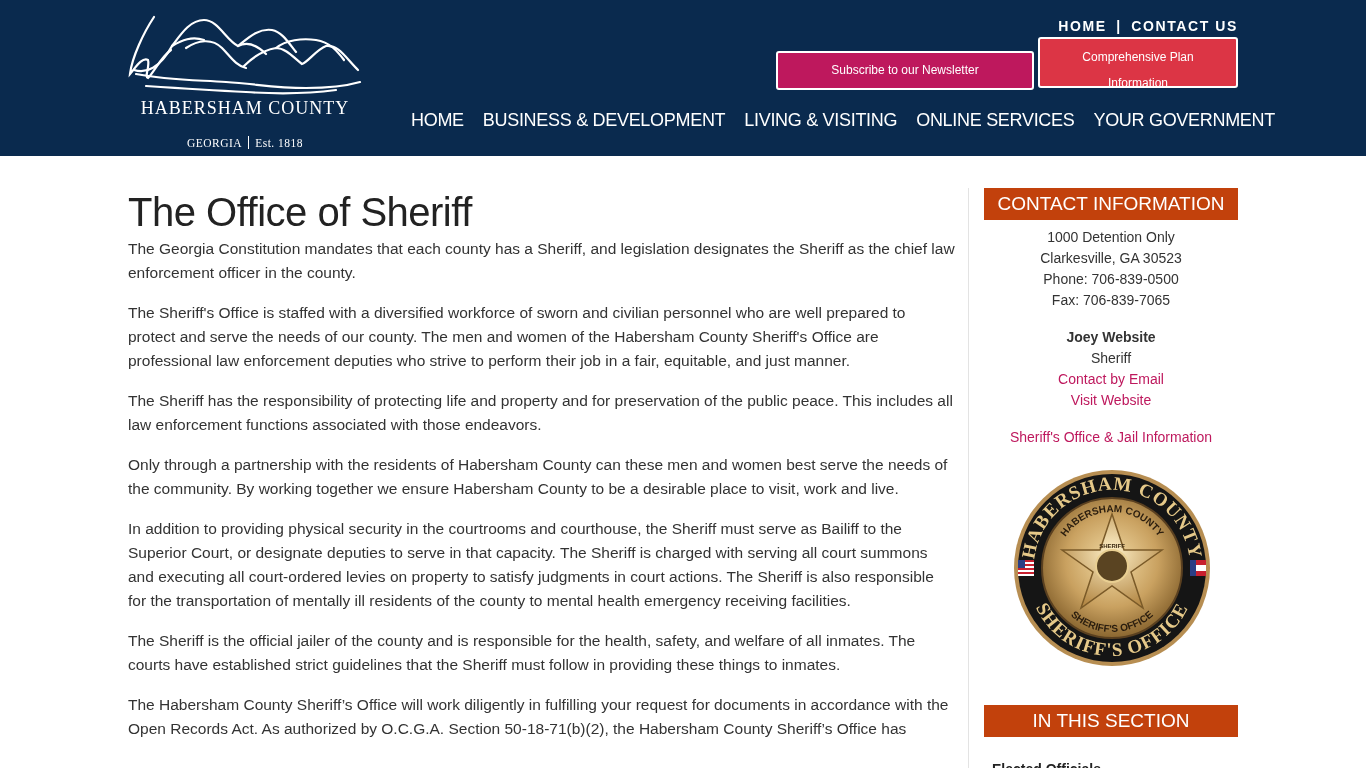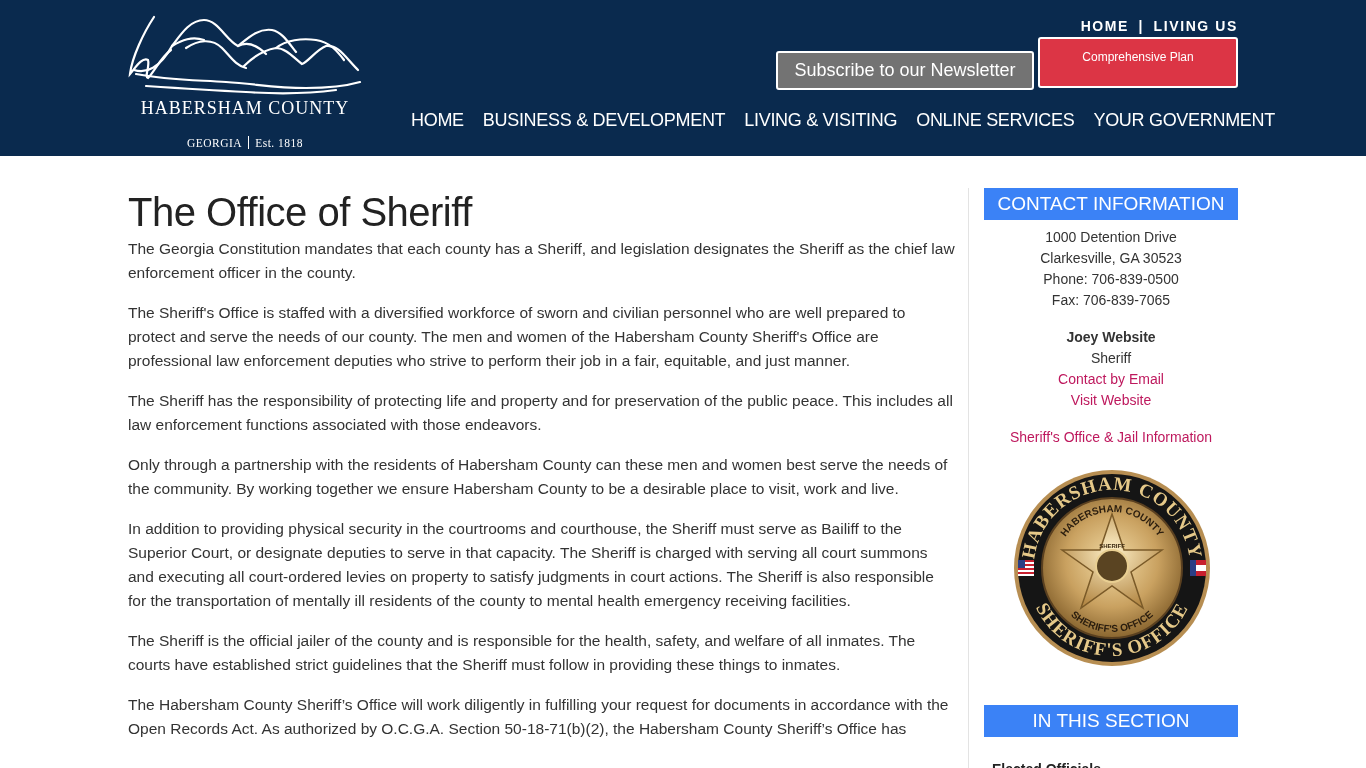--- a/index.html
+++ b/index.html
@@ -13,38 +13,38 @@
   .logo-title { position: absolute; left: 10px; top: 86px; width: 218px; text-align: center; color: #ffffff;
     font-family: "Liberation Serif", "DejaVu Serif", serif; font-size: 18px; letter-spacing: 1px; }
   .logo-sub { position: absolute; left: 10px; top: 108px; width: 218px; text-align: center; color: #ffffff;
     font-family: "Liberation Serif", "DejaVu Serif", serif; font-size: 11.5px; letter-spacing: 0.5px; margin-top: 16px; }
   .logo-sub .sep { display: inline-block; width: 1px; height: 13px; background: #fff; margin: 0 6px; vertical-align: -2px; }
 
   .utility { position: absolute; right: 128px; top: 18px; color: #ffffff; font-weight: bold; font-size: 14px; letter-spacing: 1.6px; }
   .utility a { color: #ffffff; text-decoration: none; }
   .utility .pipe { margin: 0 4px; }
 
-  .btn-newsletter { position: absolute; left: 776px; top: 51px; width: 258px; height: 39px; background: #737373;
-    border: 2px solid #ffffff; border-radius: 3px; color: #ffffff; font-size: 18px; text-align: center; line-height: 35px; }
+  .btn-newsletter { position: absolute; left: 776px; top: 51px; width: 258px; height: 39px; background: #be185d;
+    border: 2px solid #ffffff; border-radius: 3px; color: #ffffff; font-size: 12px; text-align: center; line-height: 35px; }
   .btn-plan { position: absolute; left: 1038px; top: 37px; width: 200px; height: 51px; background: #dc3545;
     border: 2px solid #ffffff; border-radius: 3px; color: #ffffff; font-size: 12px; text-align: center; line-height: 26px; padding-top: 5px; }
 
   .mainnav { position: absolute; left: 411px; top: 110px; display: flex; gap: 19px; }
   .mainnav .nav-item { color: #ffffff; font-size: 18px; white-space: nowrap; letter-spacing: -0.3px; }
 
   
   .content { position: absolute; left: 128px; top: 188px; width: 828px; }
   .page-title { font-size: 40px; color: #222222; font-weight: normal; line-height: 48px; margin-bottom: 1px; letter-spacing: -0.5px; }
   .content p { font-size: 15.5px; line-height: 24px; color: #333333; margin-bottom: 16px; }
 
   .vdivider { position: absolute; left: 968px; top: 188px; width: 1px; height: 580px; background: #e3e3e3; }
 
   
   .sidebar { position: absolute; left: 984px; top: 188px; width: 254px; }
-  .side-head { background: #3b82f6; color: #ffffff; font-size: 19px; text-align: center; height: 32px; line-height: 32px; }
+  .side-head { background: #c2410c; color: #ffffff; font-size: 19px; text-align: center; height: 32px; line-height: 32px; }
   .contact { text-align: center; font-size: 14px; line-height: 21px; color: #333; padding-top: 7px; }
   .contact .gap { height: 16px; }
   .contact .name { font-weight: bold; }
   .contact .link { color: #be185d; }
   .badge { position: absolute; left: 28px; top: 280px; width: 200px; height: 200px; }
   .section2 { position: absolute; left: 0; top: 517px; width: 254px; }
   .section-link { font-size: 14px; font-weight: bold; color: #222; padding: 24px 8px 0; }
 </style>
 </head>
 <body>
@@ -66,26 +66,27 @@
     </svg>
     <div class="logo-title">HABERSHAM COUNTY</div>
     <div class="logo-sub">
       <span>GEORGIA</span><span class="sep"></span><span>Est. 1818</span>
     </div>
   </div>
 
   <div class="utility">
     <a href="#">HOME</a>
     <span class="pipe">|</span>
-    <a href="#">LIVING US</a>
+    <a href="#">CONTACT US</a>
   </div>
 
   <div class="btn-newsletter">Subscribe to our Newsletter</div>
   <div class="btn-plan">
     <div>Comprehensive Plan</div>
+    <div>Information</div>
   </div>
 
   <nav class="mainnav">
     <span class="nav-item">HOME</span>
     <span class="nav-item">BUSINESS &amp; DEVELOPMENT</span>
     <span class="nav-item">LIVING &amp; VISITING</span>
     <span class="nav-item">ONLINE SERVICES</span>
     <span class="nav-item">YOUR GOVERNMENT</span>
   </nav>
 </header>
@@ -99,21 +100,21 @@
   <p>In addition to providing physical security in the courtrooms and courthouse, the Sheriff must serve as Bailiff to the Superior Court, or designate deputies to serve in that capacity.  The Sheriff is charged with serving all court summons and executing all court-ordered levies on property to satisfy judgments in court actions. The Sheriff is also responsible for the transportation of mentally ill residents of the county to mental health emergency receiving facilities.</p>
   <p>The Sheriff is the official jailer of the county and is responsible for the health, safety, and welfare of all inmates. The courts have established strict guidelines that the Sheriff must follow in providing these things to inmates.</p>
   <p>The Habersham County Sheriff’s Office will work diligently in fulfilling your request for documents in accordance with the Open Records Act. As authorized by O.C.G.A. Section 50-18-71(b)(2), the Habersham County Sheriff’s Office has</p>
 </main>
 
 <div class="vdivider"></div>
 
 <aside class="sidebar">
   <div class="side-head">CONTACT INFORMATION</div>
   <div class="contact">
-    <div>1000 Detention Drive</div>
+    <div>1000 Detention Only</div>
     <div>Clarkesville, GA 30523</div>
     <div>Phone: 706-839-0500</div>
     <div>Fax: 706-839-7065</div>
     <div class="gap"></div>
     <div class="name">Joey Website</div>
     <div>Sheriff</div>
     <div class="link">Contact by Email</div>
     <div class="link">Visit Website</div>
     <div class="gap"></div>
     <div class="link">Sheriff's Office &amp; Jail Information</div>

